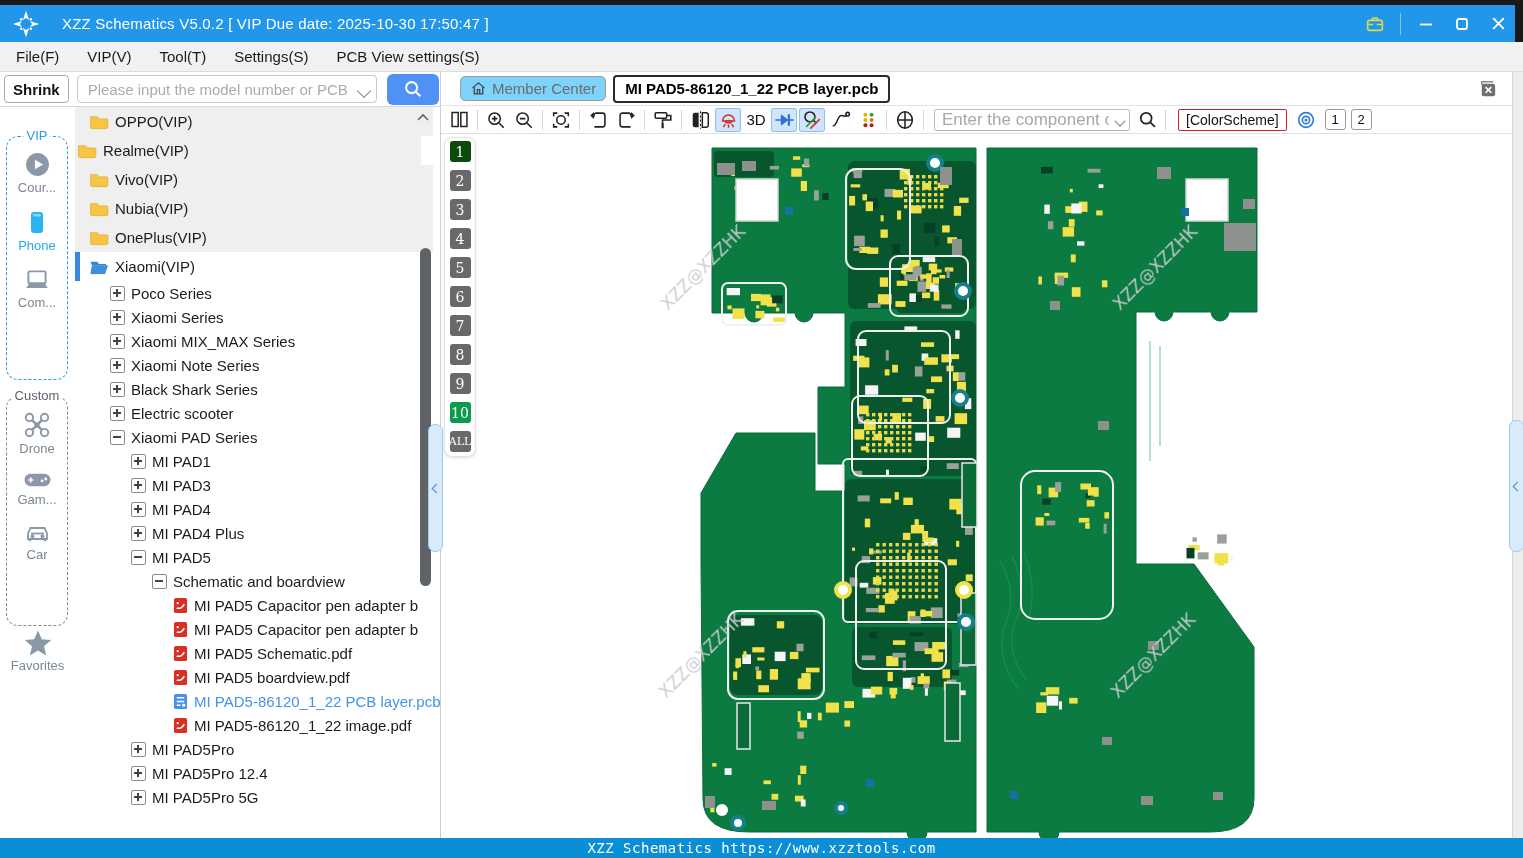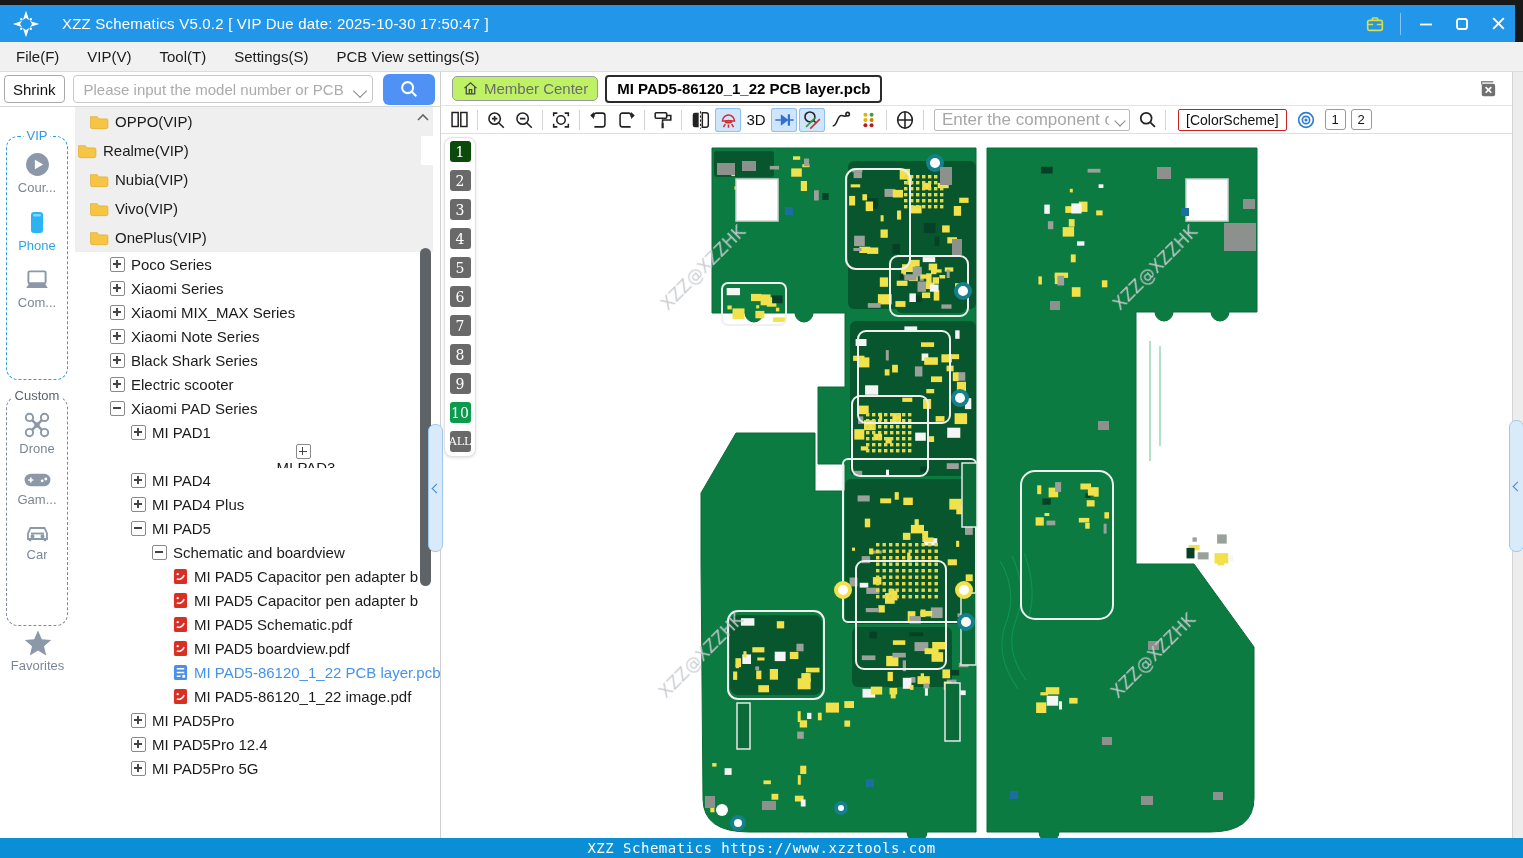--- a/index.html
+++ b/index.html
@@ -18,21 +18,21 @@
   
   .menubar{position:absolute;left:0;top:42px;width:1523px;height:30px;background:#f1f1f1;
            border-bottom:1px solid #dcdcdc;display:flex;align-items:center;box-sizing:border-box;}
   .menu-item{font-size:15px;color:#1a1a1a;padding:0 14px;cursor:pointer;}
   .menu-item:first-child{padding-left:16px;}
   
   .searchrow{position:absolute;left:0;top:72px;width:441px;height:35px;background:#fff;
              border-bottom:1px solid #d8d8d8;border-right:1px solid #cfcfcf;box-sizing:border-box;
              display:flex;align-items:center;}
   .shrink-btn{margin-left:4px;height:28px;padding:12px 8px;border:1px solid #aaa;border-radius:4px;
-              background:#fff;font-size:15px;color:#111;display:flex;align-items:center;cursor:pointer;}
+              background:#fff;font-size:15px;color:#111;display:flex;align-items:center;cursor:pointer;font-weight:bold;}
   .model-combo{position:relative;margin-left:8px;width:300px;height:28px;}
   .model-combo input{width:100%;height:100%;box-sizing:border-box;border:1px solid #c9c9c9;border-radius:4px;
               padding:0 26px 0 10px;font-size:15px;color:#333;font-family:"Liberation Sans",sans-serif;}
   .model-combo input::placeholder{color:#ababab;}
   .combo-chevron{position:absolute;right:8px;top:11px;width:9px;height:9px;border-left:1.6px solid #888;
               border-bottom:1.6px solid #888;transform:rotate(-45deg);pointer-events:none;}
   .search-btn{margin-left:10px;width:52px;height:31px;border:none;border-radius:6px;background:#5091f5;
               display:flex;align-items:center;justify-content:center;cursor:pointer;}
   
   .sidebar{position:absolute;left:0;top:107px;width:75px;height:731px;background:#fff;}
@@ -70,21 +70,21 @@
   .handle{position:absolute;width:13px;border:1px solid #9ec9ef;background:#d9ebfb;border-radius:7px;
           display:flex;align-items:center;justify-content:center;z-index:6;cursor:pointer;}
   .handle .chev{width:6px;height:6px;border-left:1.6px solid #3f87d6;border-bottom:1.6px solid #3f87d6;
           transform:rotate(45deg);margin-left:2px;}
   .handle.left{left:428px;top:424px;height:126px;}
   .handle.right{left:1509px;top:420px;height:130px;}
   
   .workspace{position:absolute;left:441px;top:72px;width:1071px;height:766px;background:#fff;
              display:flex;flex-direction:column;}
   .tabrow{position:relative;height:33px;flex:none;display:flex;align-items:center;}
-  .member-btn{margin-left:11px;height:25px;border:1px solid #9c9c9c;border-radius:5px;background:#bef264;
+  .member-btn{margin-left:19px;height:25px;border:1px solid #9c9c9c;border-radius:5px;background:#7dd3fc;
               display:flex;align-items:center;gap:5px;padding:0 9px;color:#6b6b6b;font-size:15px;cursor:pointer;}
   .doc-tab{margin-left:7px;height:24px;border:2px solid #2b2b2b;border-radius:4px;background:#fff;
            display:flex;align-items:center;padding:0 10px;font-size:15px;font-weight:bold;color:#000;cursor:pointer;}
   .closeall-btn{position:absolute;right:14px;top:6px;width:21px;height:21px;cursor:pointer;}
   .pcbtoolbar{height:29px;flex:none;border-top:1px solid #e3e3e3;border-bottom:1px solid #e0e0e0;
               display:flex;align-items:center;padding-left:4px;box-sizing:border-box;}
   .tbtn{width:26px;height:24px;display:flex;align-items:center;justify-content:center;border-radius:3px;
         margin:0 1px;cursor:pointer;flex:none;}
   .tbtn.active{background:#cfe5fb;box-shadow:0 0 0 1px #8ec0ee inset;}
   .tbtn .t3d{font-size:15px;color:#111;font-weight:500;}
@@ -286,38 +286,47 @@
           </svg>
         </span>
         <span class="tlabel">Realme(VIP)</span>
       </div>
       <div class="tree-row lvl0 dim" style="padding-left: 14px;">
         <span class="ticon">
           <svg width="20" height="16" viewBox="0 0 22 18">
             <path d="M1.5 3 h7.5 l2 2.5 h8.5 a1.5 1.5 0 0 1 1.5 1.5 V14.5 a2 2 0 0 1 -2 2 H3.5 a2 2 0 0 1 -2 -2 Z" fill="#f6c544" stroke="#e0a92f" stroke-width="0.8"></path>
           </svg>
         </span>
-        <span class="tlabel">Nubia(VIP)</span>
+        <span class="tlabel">Vivo(VIP)</span>
       </div>
       <div class="tree-row lvl0 dim" style="padding-left: 14px;">
         <span class="ticon">
           <svg width="20" height="16" viewBox="0 0 22 18">
             <path d="M1.5 3 h7.5 l2 2.5 h8.5 a1.5 1.5 0 0 1 1.5 1.5 V14.5 a2 2 0 0 1 -2 2 H3.5 a2 2 0 0 1 -2 -2 Z" fill="#f6c544" stroke="#e0a92f" stroke-width="0.8"></path>
           </svg>
         </span>
-        <span class="tlabel">Vivo(VIP)</span>
+        <span class="tlabel">Nubia(VIP)</span>
       </div>
       <div class="tree-row lvl0 dim" style="padding-left: 14px;">
         <span class="ticon">
           <svg width="20" height="16" viewBox="0 0 22 18">
             <path d="M1.5 3 h7.5 l2 2.5 h8.5 a1.5 1.5 0 0 1 1.5 1.5 V14.5 a2 2 0 0 1 -2 2 H3.5 a2 2 0 0 1 -2 -2 Z" fill="#f6c544" stroke="#e0a92f" stroke-width="0.8"></path>
           </svg>
         </span>
         <span class="tlabel">OnePlus(VIP)</span>
       </div>
+      <div class="tree-row lvl0 sel" style="padding-left: 14px;">
+        <span class="ticon">
+          <svg width="20" height="16" viewBox="0 0 22 18">
+            <path d="M1.5 3 h7.5 l2 2.5 h8 V7 H3 Z" fill="#2f86dd"></path>
+            <path d="M3.5 7.5 h17 l-3 9 H1.8 Z" fill="#3d8fe0" stroke="#2a70c2" stroke-width="0.7"></path>
+          </svg>
+        </span>
+        <span class="tlabel">Xiaomi(VIP)</span>
+      </div>
       <div class="tree-row lvl1" style="padding-left: 35px;">
         <span class="exp plus"></span>
         <span class="tlabel">Poco Series</span>
       </div>
       <div class="tree-row lvl1" style="padding-left: 35px;">
         <span class="exp plus"></span>
         <span class="tlabel">Xiaomi Series</span>
       </div>
       <div class="tree-row lvl1" style="padding-left: 35px;">
         <span class="exp plus"></span>
@@ -336,21 +345,21 @@
         <span class="tlabel">Electric scooter</span>
       </div>
       <div class="tree-row lvl1" style="padding-left: 35px;">
         <span class="exp minus"></span>
         <span class="tlabel">Xiaomi PAD Series</span>
       </div>
       <div class="tree-row lvl2" style="padding-left: 56px;">
         <span class="exp plus"></span>
         <span class="tlabel">MI PAD1</span>
       </div>
-      <div class="tree-row lvl2" style="padding-left: 56px; flex-direction: column;">
+      <div class="tree-row lvl2" style="padding-left: 56px;">
         <span class="exp plus"></span>
         <span class="tlabel">MI PAD3</span>
       </div>
       <div class="tree-row lvl2" style="padding-left: 56px;">
         <span class="exp plus"></span>
         <span class="tlabel">MI PAD4</span>
       </div>
       <div class="tree-row lvl2" style="padding-left: 56px;">
         <span class="exp plus"></span>
         <span class="tlabel">MI PAD4 Plus</span>

